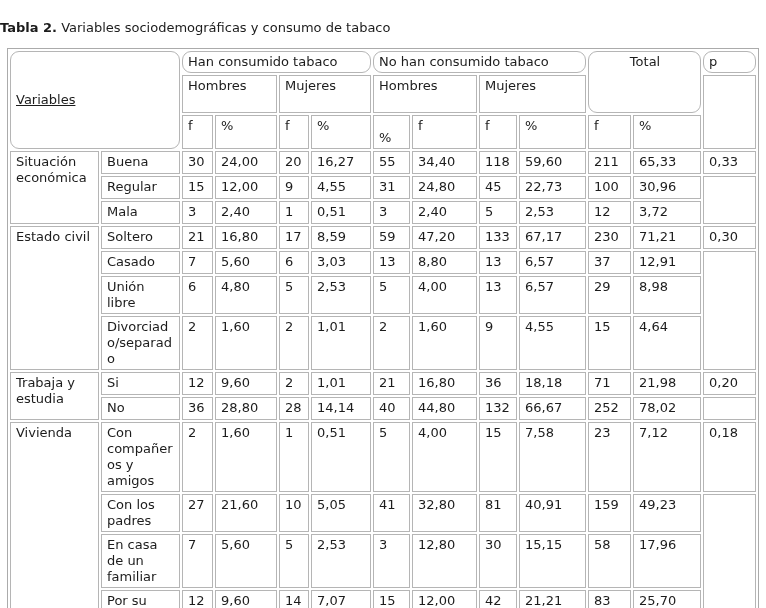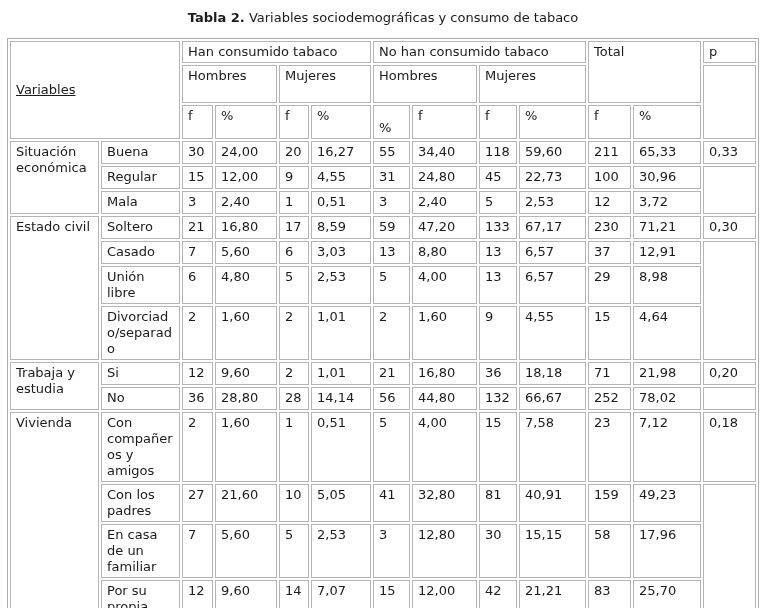--- a/index.html
+++ b/index.html
@@ -6,22 +6,21 @@
     margin: 0;
     padding: 0;
     background: #ffffff;
     width: 766px;
     height: 608px;
     font-family: "DejaVu Sans", "Liberation Sans", sans-serif;
     font-size: 13px;
     color: #1c1c1c;
   }
   .page-title {
-    text-align: center;
-    padding-top: 9px;
+    padding-top: 19px;
     line-height: 18px;
     white-space: pre-wrap;
   }
   .page-title .bold { font-weight: bold; }
   table.data-table {
     border-collapse: separate;
     border-spacing: 2px;
     table-layout: fixed;
     width: 750px;
     margin: 11px 0 0 7px;
@@ -34,25 +33,25 @@
     padding: 2px 4px 2px 5px;
     font-weight: normal;
     text-align: left;
     vertical-align: top;
     line-height: 16px;
     overflow: hidden;
     overflow-wrap: break-word;
     word-wrap: break-word;
     background: #ffffff;
   }
-  tr.hr1 th { height: 20px; }
+  tr.hr1 th { height: 20px; border-radius: 9px; }
   tr.hr2 th { height: 38px; }
   tr.hr3 th { height: 34px; }
   th.var-cell { vertical-align: middle; text-decoration: underline; }
-  th.total-cell { vertical-align: top; }
+  th.total-cell { vertical-align: top; text-align: center; }
   th.pct-bottom { vertical-align: bottom; }
   tbody td { height: 23px; }
 </style>
 </head>
 <body>
 
 <div class="page-title"><span class="bold">Tabla 2.</span><span> Variables sociodemográficas y consumo de tabaco</span></div>
 
 <table class="data-table">
   <colgroup>
@@ -210,21 +209,21 @@
         <td>71</td>
         <td>21,98</td>
         <td>0,20</td>
       </tr>
       <tr>
         <td>No</td>
         <td>36</td>
         <td>28,80</td>
         <td>28</td>
         <td>14,14</td>
-        <td>56</td>
+        <td>40</td>
         <td>44,80</td>
         <td>132</td>
         <td>66,67</td>
         <td>252</td>
         <td>78,02</td>
         <td rowspan="1"></td>
       </tr>
       <tr>
         <td rowspan="4">Vivienda</td>
         <td>Con compañeros y amigos</td>

